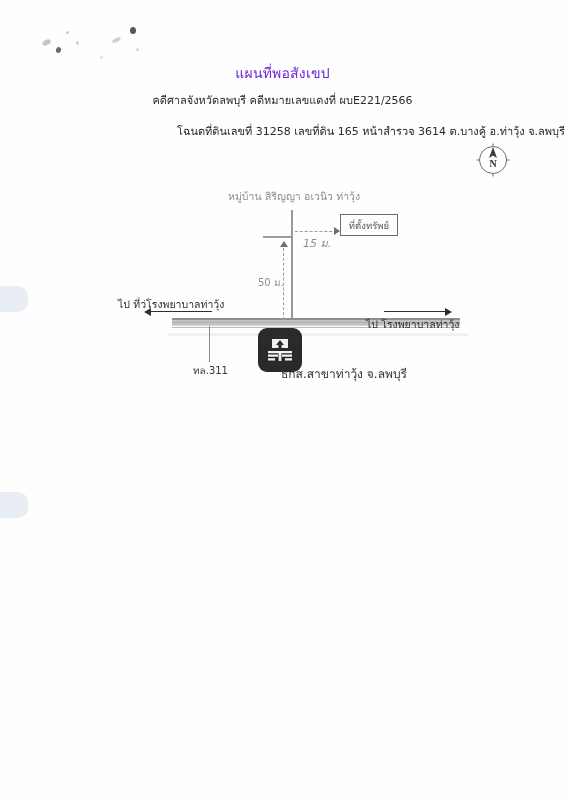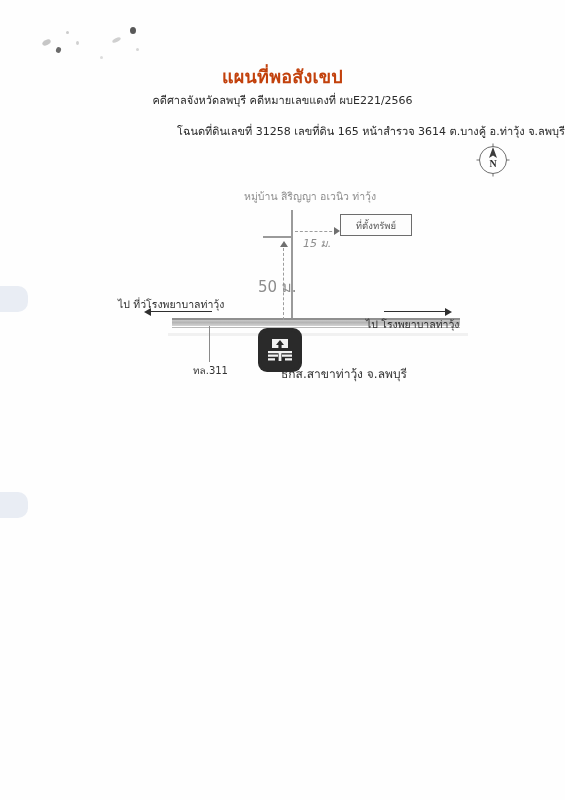--- a/index.html
+++ b/index.html
@@ -48,24 +48,24 @@
     border-radius: 10px;
   }
   .edgeblob.b1 { top: 286px; }
   .edgeblob.b2 { top: 492px; }
 
   
   .doc-title {
     position: absolute;
     left: 0; right: 0; top: 62px;
     text-align: center;
-    font-size: 18px;
-    font-weight: bold;
+    font-size: 14px;
+    font-weight: normal;
     letter-spacing: .2px;
-    color: #c2410c;
+    color: #6d28d9;
   }
   .line-case {
     position: absolute;
     left: 0; right: 0; top: 91px;
     text-align: center;
     font-size: 11px;
     color: #2a2a2a;
   }
   .line-deed {
     position: absolute;
@@ -86,21 +86,21 @@
   .map {
     position: absolute;
     left: 0; top: 0;
     width: 565px; height: 800px;
     pointer-events: none;
   }
   .map-layer { position: absolute; inset: 0; }
 
   .village-label {
     position: absolute;
-    left: 244px; top: 188px;
+    left: 228px; top: 188px;
     font-size: 10.5px;
     color: #8e8e8e;
     white-space: nowrap;
   }
 
   
   .road-vert {
     position: absolute;
     left: 291px; top: 210px;
     width: 2px; height: 112px;
@@ -173,30 +173,30 @@
     position: absolute;
     left: 280px; top: 241px;
     width: 0; height: 0;
     border-bottom: 6px solid #6f6f6f;
     border-left: 4px solid transparent;
     border-right: 4px solid transparent;
   }
   .dim50-label {
     position: absolute;
     left: 258px; top: 275px;
-    font-size: 15px;
+    font-size: 10px;
     color: #8c8c8c;
     white-space: nowrap;
   }
 
   
   .prop-box {
     position: absolute;
     left: 340px; top: 214px;
-    width: 72px; height: 22px;
+    width: 58px; height: 22px;
     border: 1.4px solid #6d6d6d;
     background: #fdfdfd;
     display: flex;
     align-items: center;
     justify-content: center;
     font-size: 9.5px;
     color: #555;
     white-space: nowrap;
   }
 

